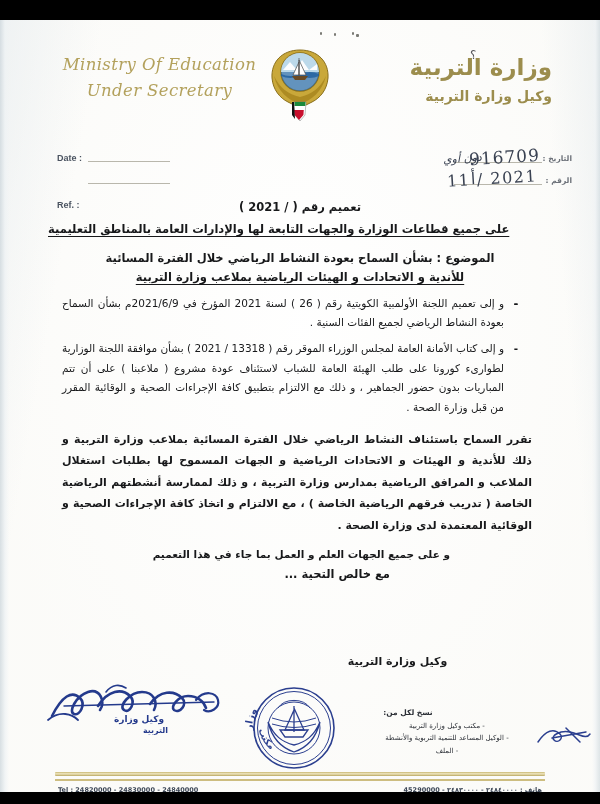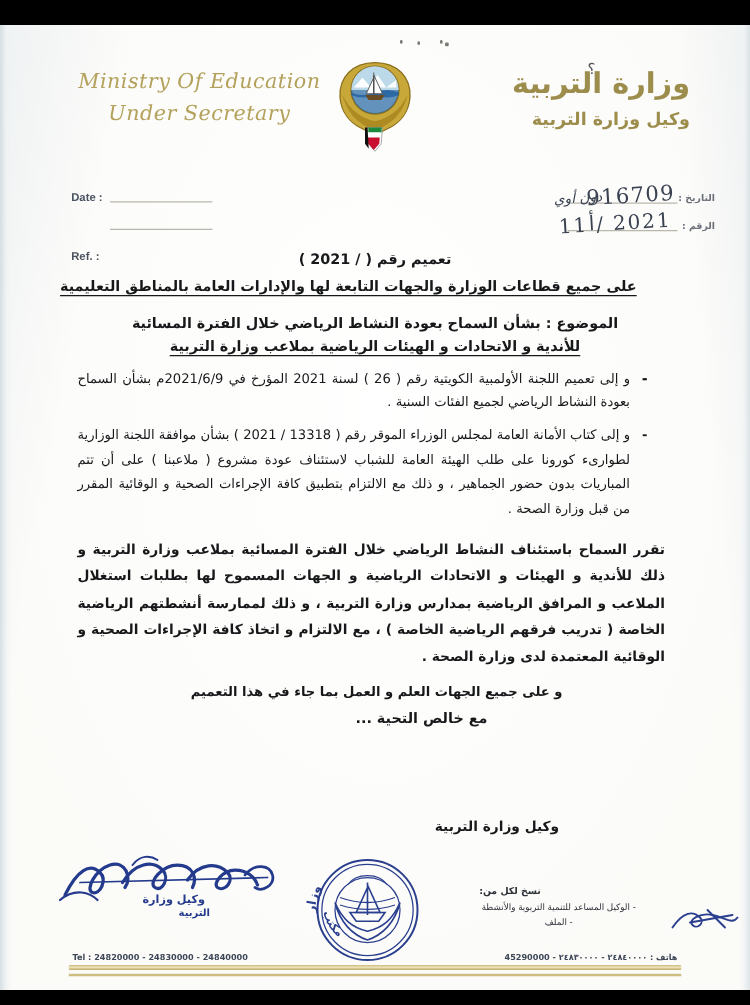--- a/index.html
+++ b/index.html
@@ -337,21 +337,21 @@
   .foot-rule2 {
     position: absolute;
     left: 55px;
     top: 779px;
     width: 490px;
     height: 1.5px;
     background: #cdbd80;
   }
   .foot-text {
     position: absolute;
-    top: 762px;
+    top: 786px;
     font-size: 6.5px;
     color: #3d4756;
     font-weight: bold;
     direction: ltr;
     white-space: nowrap;
   }
   .foot-text.l { left: 58px; }
   .foot-text.r { right: 58px; direction: rtl; }
 </style>
 </head>
@@ -496,20 +496,21 @@
     <text font-size="10" font-weight="bold" fill="#2b3f8f" font-family="'DejaVu Sans',sans-serif">
       <textPath href="#arcTop" startOffset="16%">وزارة التربية</textPath>
     </text>
     <text font-size="9" font-weight="bold" fill="#2b3f8f" font-family="'DejaVu Sans',sans-serif">
       <textPath href="#arcBottom" startOffset="22%">مكتب الوكيل</textPath>
     </text>
   </svg>
 
   <div class="copies ar">
     <div class="cp-title">نسخ لكل من:</div>
+    <div class="cp-item">-        مكتب وكيل وزارة التربية</div>
     <div class="cp-item">-   الوكيل المساعد للتنمية التربوية والأنشطة</div>
     <div class="cp-item">-            الملف</div>
   </div>
 
   <svg class="cp-scribble" viewBox="0 0 56 22">
     <g fill="none" stroke="#2b3f8f" stroke-width="1.5" stroke-linecap="round">
       <path d="M2 16 C10 4 18 2 24 8 C28 12 22 18 18 14 C14 10 24 4 34 6 C44 8 50 14 54 8"></path>
       <path d="M16 12 L50 6"></path>
       <path d="M30 2 L44 16"></path>
     </g>

